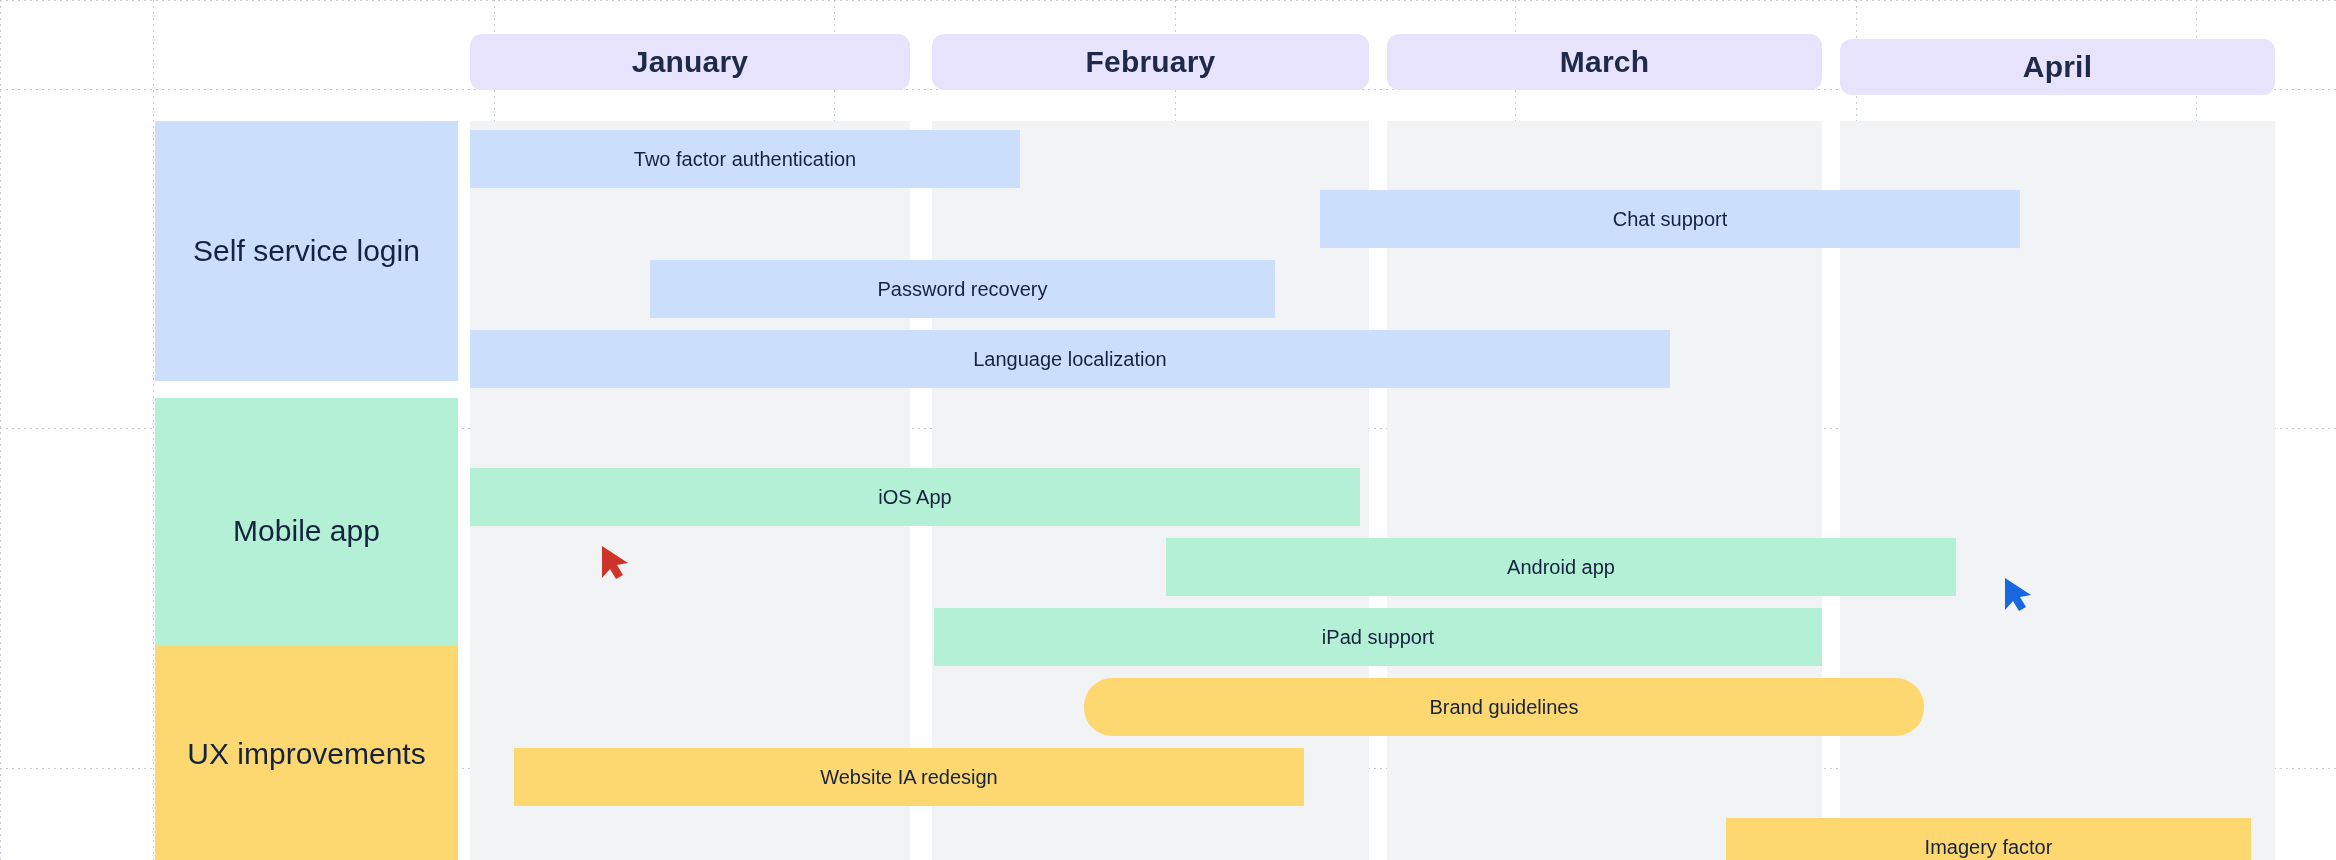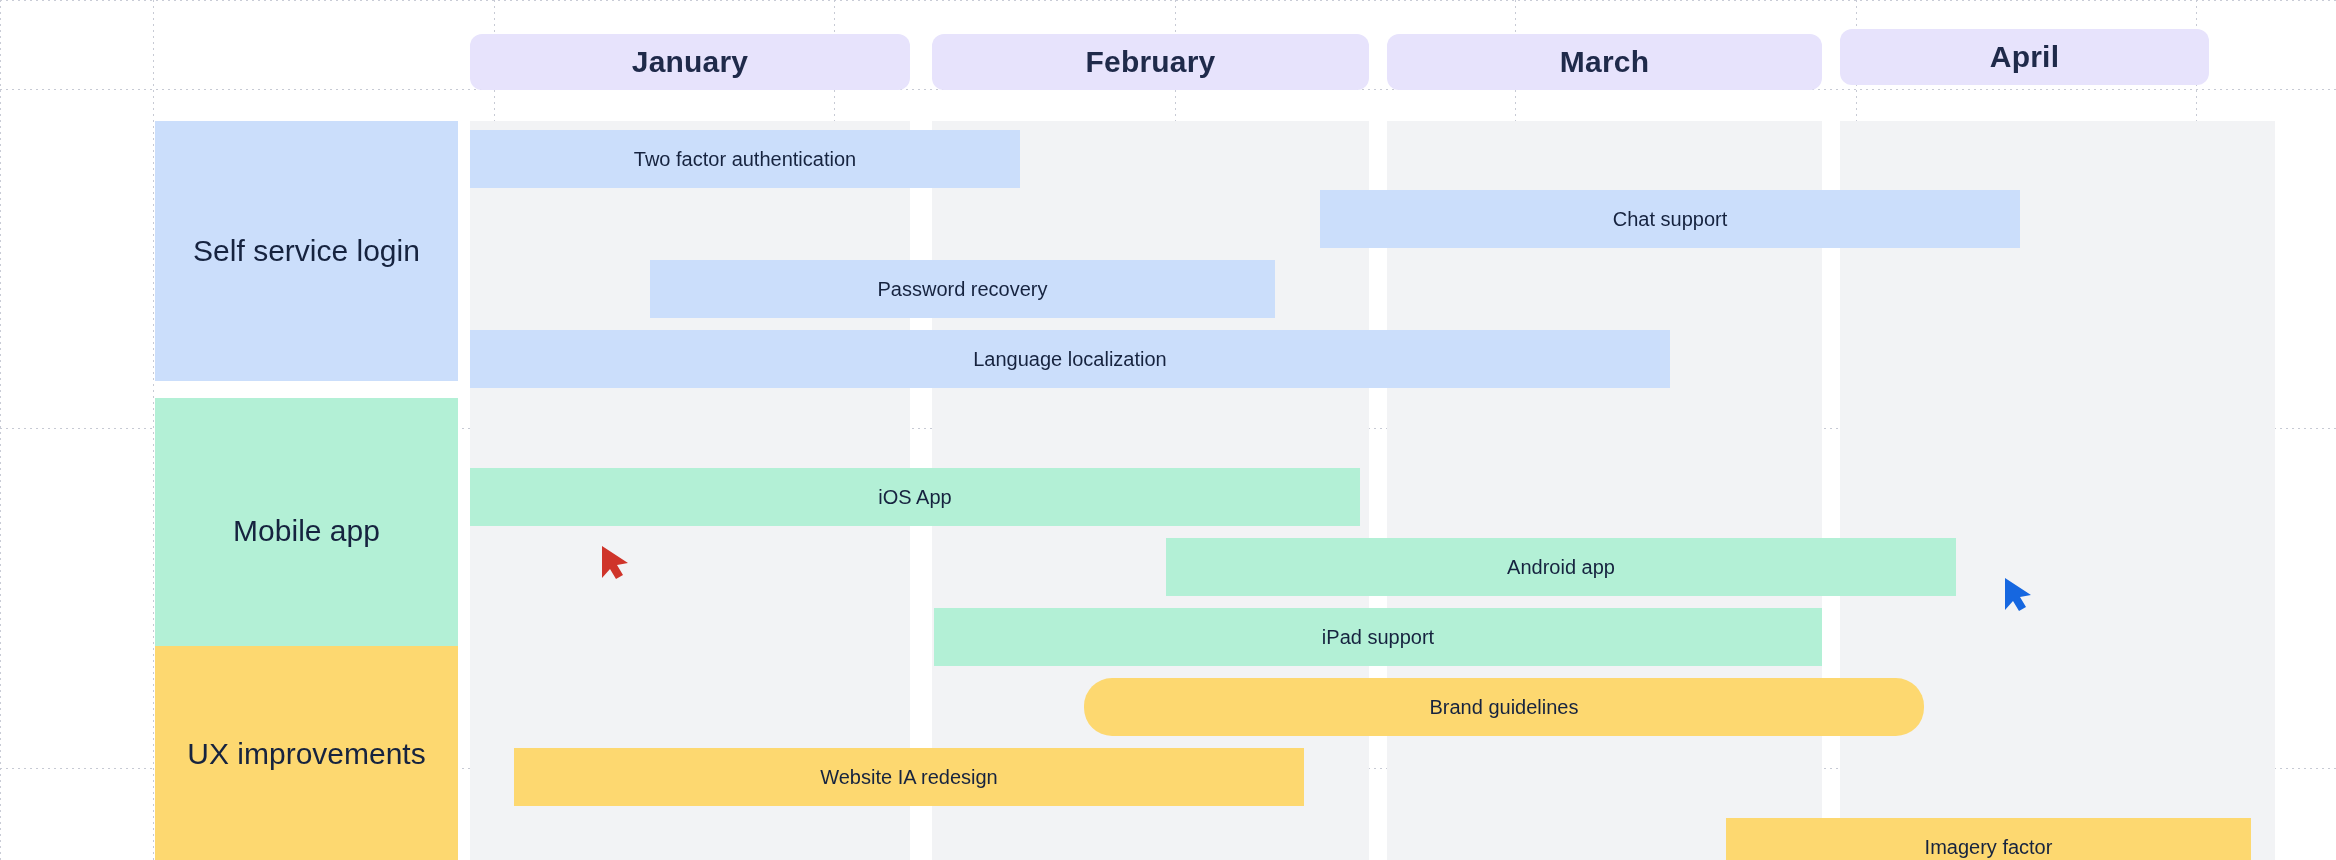--- a/index.html
+++ b/index.html
@@ -151,21 +151,21 @@
   <div id="months-layer">
       <div class="month-header" style="left: 470px; width: 440px; top: 34px; background: rgb(231, 227, 252); color: rgb(31, 42, 74);">
         <span>January</span>
       </div>
       <div class="month-header" style="left: 932px; width: 437px; top: 34px; background: rgb(231, 227, 252); color: rgb(31, 42, 74);">
         <span>February</span>
       </div>
       <div class="month-header" style="left: 1387px; width: 435px; top: 34px; background: rgb(231, 227, 252); color: rgb(31, 42, 74);">
         <span>March</span>
       </div>
-      <div class="month-header" style="left: 1840px; width: 369px; top: 29px; background: rgb(231, 227, 252); color: rgb(31, 42, 74);">
+      <div class="month-header" style="left: 1840px; width: 435px; top: 39px; background: rgb(231, 227, 252); color: rgb(31, 42, 74);">
         <span>April</span>
       </div>
     </div>
 
   <div id="groups-layer">
       <div class="group-label" style="top: 121px; height: 260px; background: rgb(203, 222, 251);">
         <span>Self service login</span>
       </div>
       <div class="group-label" style="top: 398px; height: 265px; background: rgb(179, 240, 214);">
         <span>Mobile app</span>

